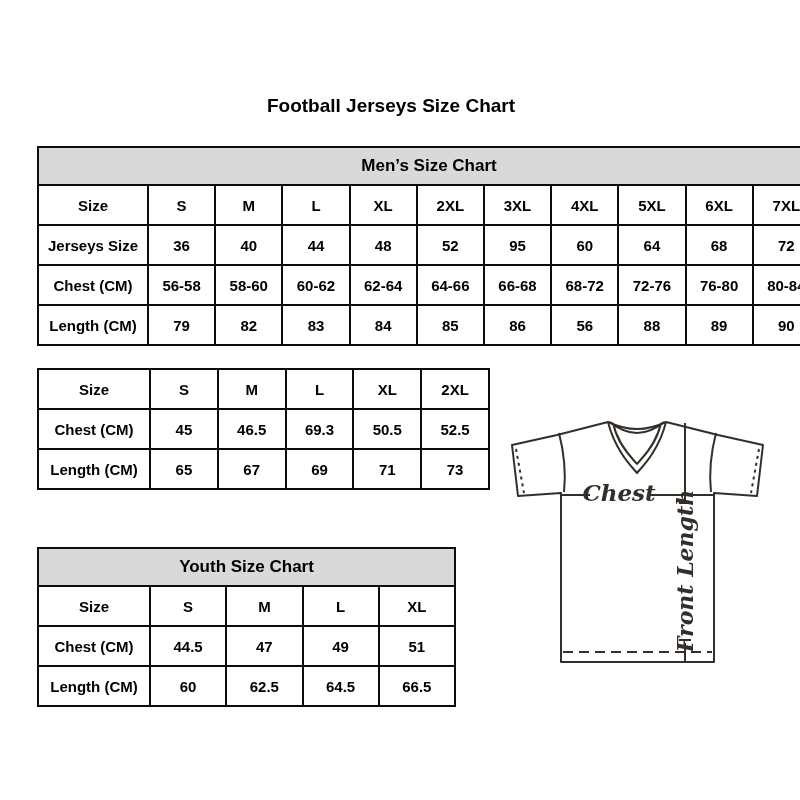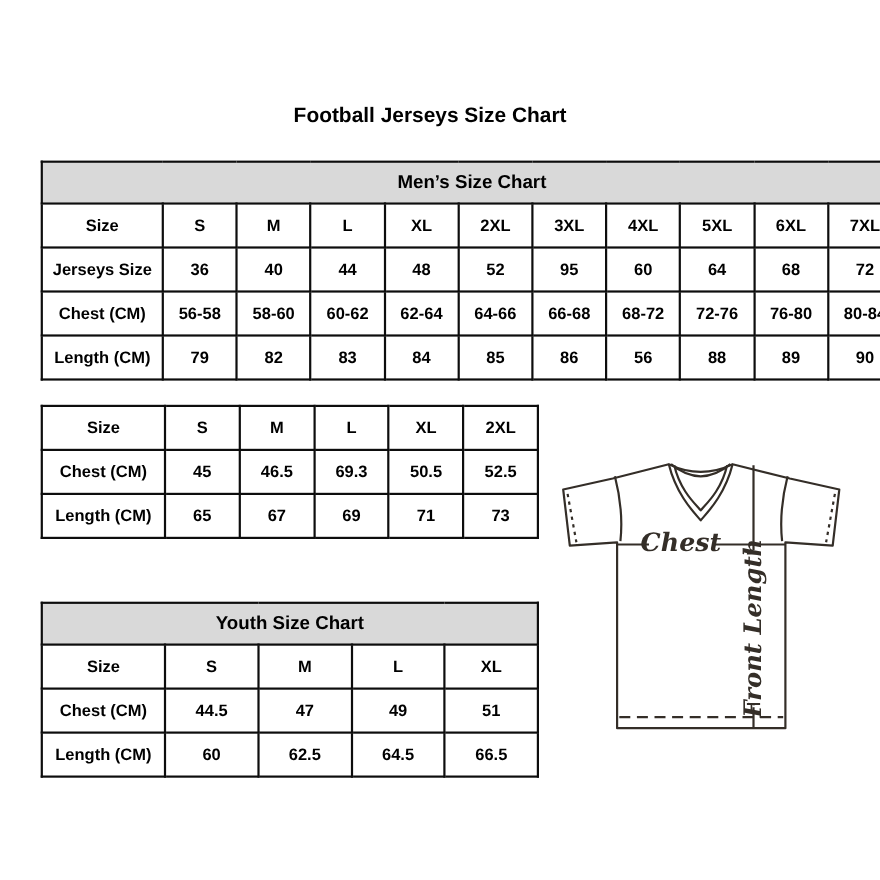--- a/index.html
+++ b/index.html
@@ -17,21 +17,21 @@
     background:#ffffff;
   }
   table.tbl td {
     border:2px solid #0d0d0d; text-align:center; vertical-align:middle;
     font-weight:700; font-size:15px; color:#000000; padding:0; height:38px;
     overflow:hidden; white-space:nowrap;
   }
   table.tbl td.hdr { background:#d9d9d9; font-size:17px; height:36px; }
   table.mens   { left:37px; top:146px; width:784px; }
   table.womens { left:37px; top:368px; width:453px; }
-  table.youth  { left:37px; top:547px; width:453px; }
+  table.youth  { left:37px; top:547px; width:419px; }
   col.c-label-m { width:110px; }
   col.c-label-s { width:112px; }
   .jersey { position:absolute; left:503px; top:400px; width:278px; height:290px; }
   .jersey path, .jersey line { fill:none; stroke:#342e28; stroke-width:2; stroke-linejoin:round; stroke-linecap:butt; }
   .jersey .fillwhite { fill:#ffffff; }
   .jersey text {
     fill:#342e28; font-family:"DejaVu Serif", serif;
     font-style:italic; font-weight:700;
   }
 </style>

